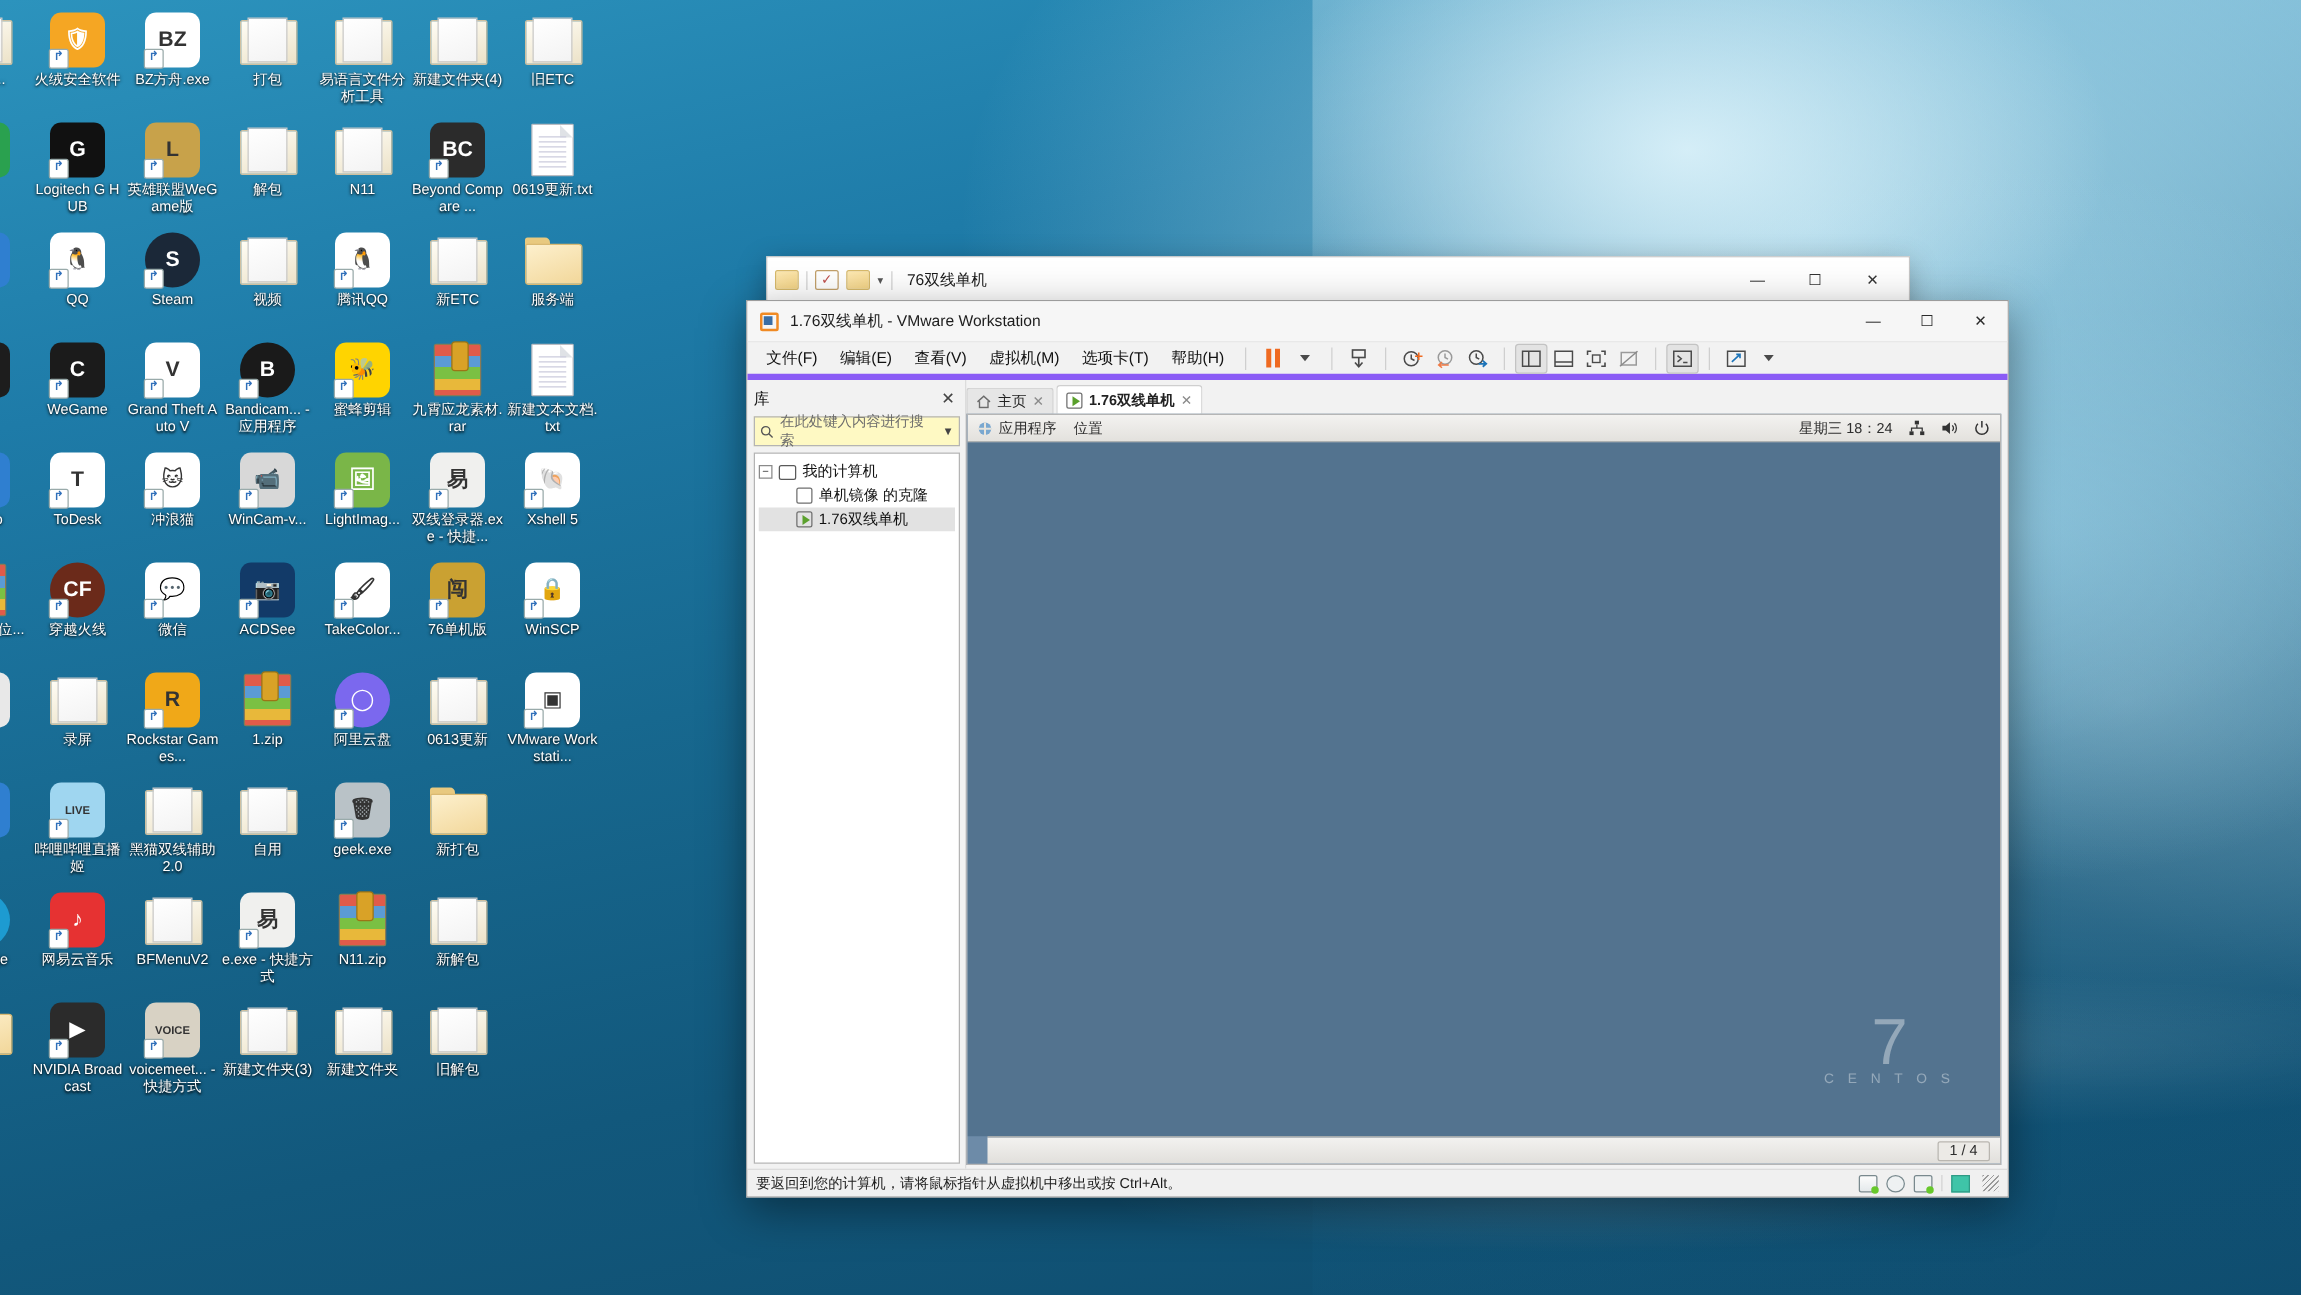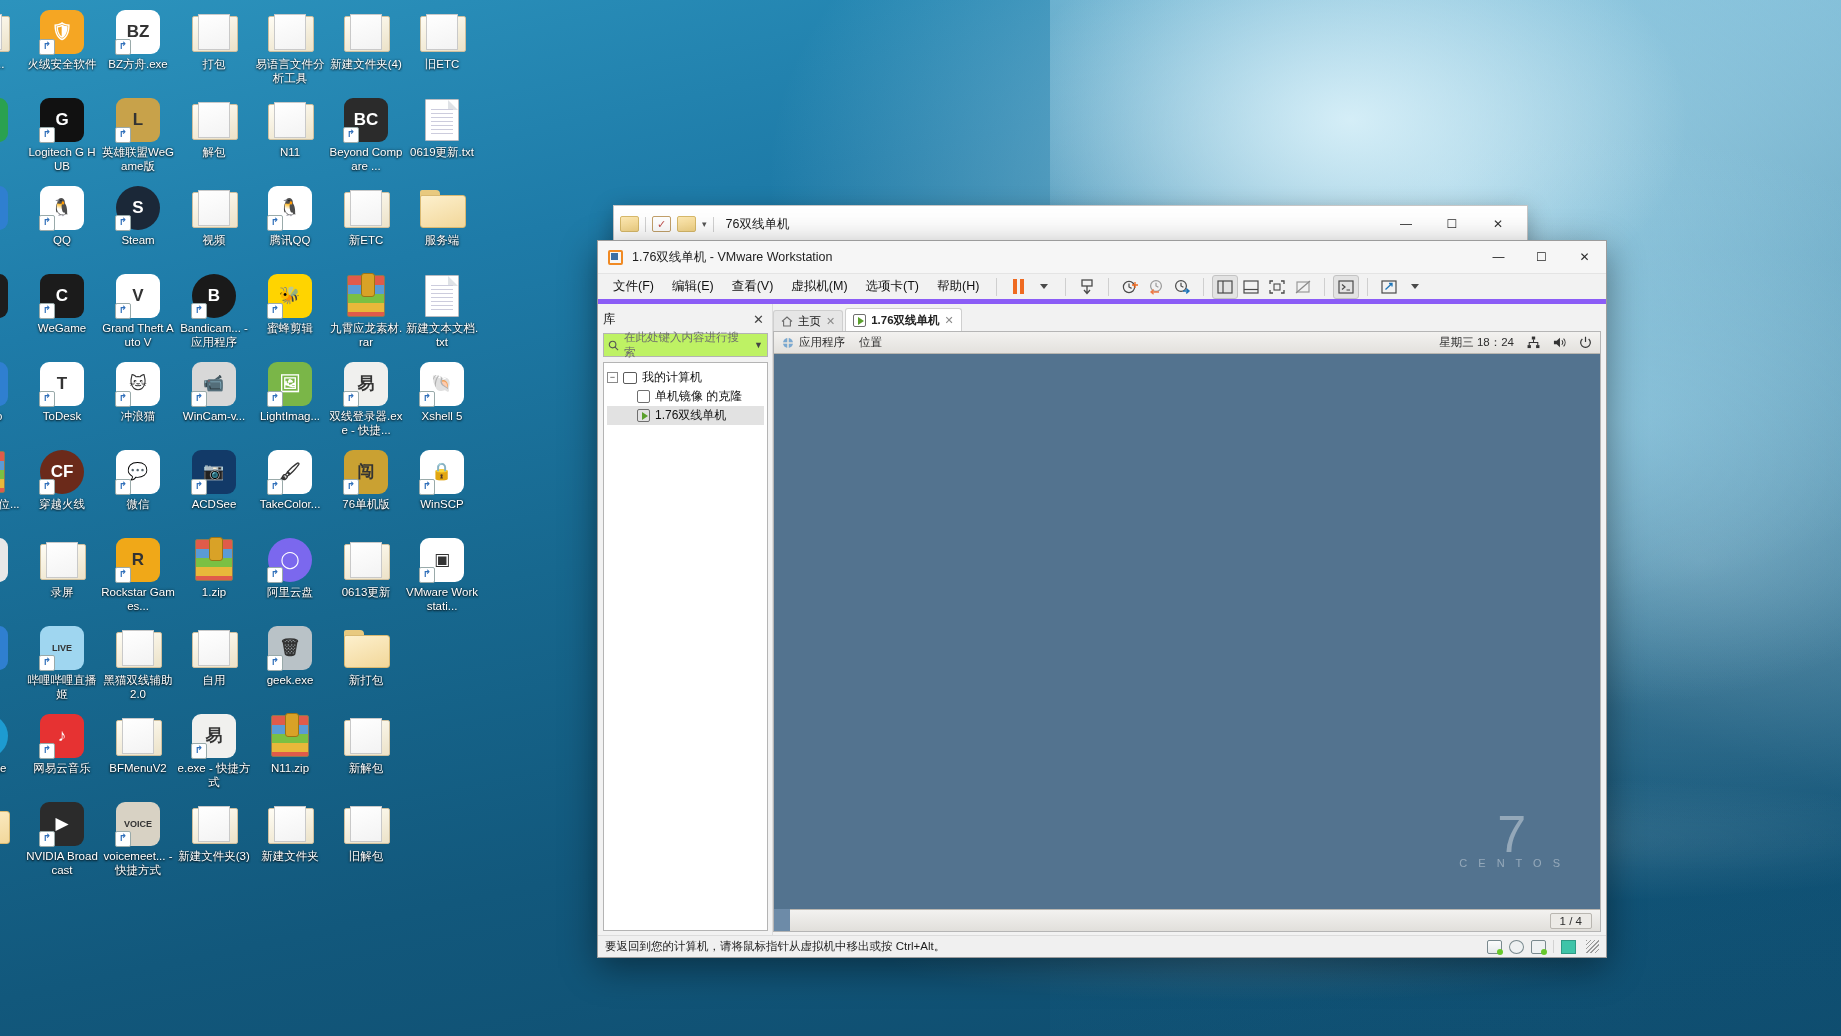--- a/index.html
+++ b/index.html
@@ -149,21 +149,21 @@
   .caret{ width:0;height:0;border-left:4px solid transparent;border-right:4px solid transparent;
     border-top:5px solid #4a4a4a; }
   
   .vm-main{ flex:1; display:flex; min-height:0; background:#f2f2f2; }
   
   .vm-lib{ width:175px; background:#f2f2f2; display:flex; flex-direction:column;
     border-right:1px solid #dcdcdc; padding:4px 4px 4px 5px; }
   .lib-head{ display:flex; align-items:center; height:22px; }
   .lib-head .t{ font-size:12.5px; color:#111; }
   .lib-head .x{ margin-left:auto; font-size:13px; color:#444; padding:0 4px; }
-  .lib-search{ height:24px; margin-top:3px; background:#bef264; border:1px solid #b4b4b4;
+  .lib-search{ height:24px; margin-top:3px; background:#fef9c3; border:1px solid #b4b4b4;
     display:flex; align-items:center; padding:0 4px; gap:5px; }
   .lib-search .ph{ font-size:11.5px; color:#6d6d6d; flex:1; }
   .lib-tree{ flex:1; margin-top:5px; background:#fff; border:1px solid #b4b4b4; padding:5px 3px; }
   .tnode{ display:flex; align-items:center; gap:5px; height:19px; font-size:12px; color:#111; }
   .tnode.sel{ background:#e2e2e2; }
   .expander{ width:11px;height:11px;border:1px solid #8a8a8a;background:#fff;
     font-size:9px;line-height:9px;text-align:center;color:#333; }
   .ic-pc{ width:14px;height:12px;border:1.6px solid #5a5a5a;border-radius:2px; }
   .ic-vm{ width:13px;height:13px;border:1.4px solid #6f6f6f;border-radius:2px;position:relative;}
   .ic-vm.run:after{ content:""; position:absolute; left:3.5px; top:2px;

